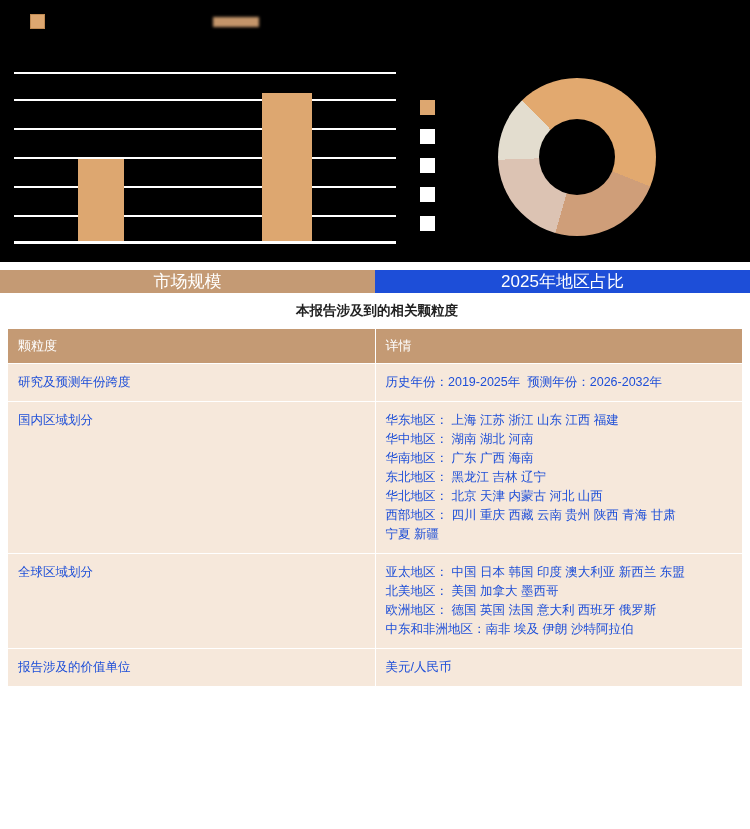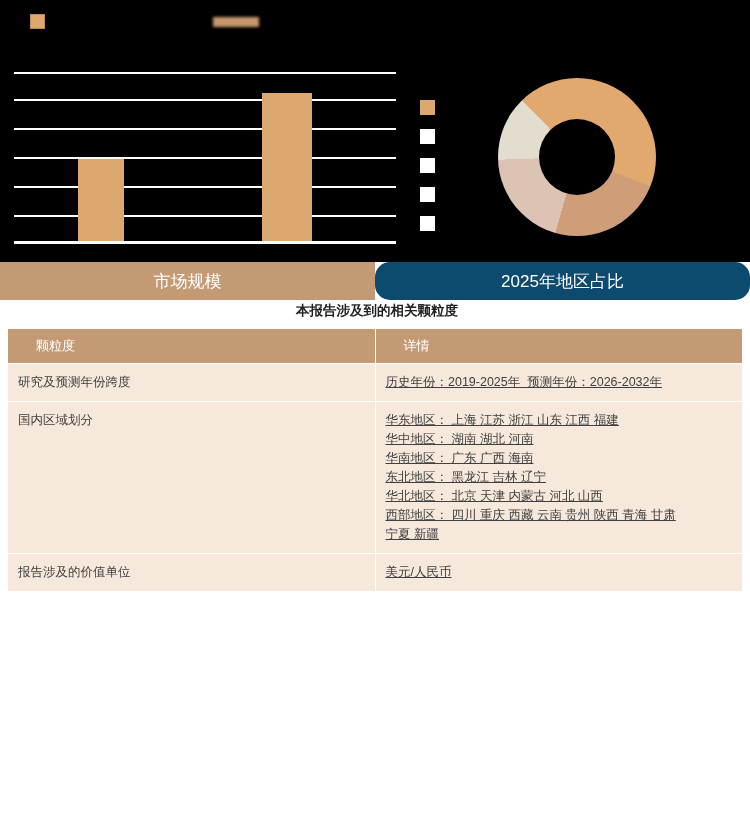--- a/index.html
+++ b/index.html
@@ -166,35 +166,35 @@
     transform: translate(-50%, -50%);
     width: 76px;
     height: 76px;
     border-radius: 50%;
     background: #000000;
   }
   
   .caption-row {
     display: flex;
     height: 38px;
+    align-items: center;
   }
   .caption {
     flex: 1;
     display: flex;
     align-items: center;
     justify-content: center;
     font-size: 17px;
     color: #ffffff;
   }
   .caption.left {
     background: #c49a74;
   }
   .caption.right {
-    background: #0c4a6e;
-    border-radius: 15px;
+    background: #1d4ed8;
   }
   
   .para {
     padding: 10px 12px 6px 12px;
     font-size: 13.3px;
     line-height: 20px;
     color: #222;
     text-align: justify;
   }
   .subtitle {
@@ -211,38 +211,37 @@
     margin: 0 7px;
     border-collapse: collapse;
     table-layout: fixed;
   }
   table.granularity th {
     background: #c49a74;
     color: #ffffff;
     font-size: 13px;
     font-weight: normal;
     text-align: left;
-    padding: 8px 28px;
+    padding: 8px 10px;
     border: 1px solid #ffffff;
   }
   table.granularity td {
     background: #f6e8db;
     font-size: 12.5px;
-    color: #404040;
+    color: #1d4ed8;
     padding: 9px 10px;
     border: 1px solid #ffffff;
     vertical-align: top;
     line-height: 19px;
   }
   table.granularity td.label {
     width: 370px;
   }
   .multi-line div {
     white-space: pre;
-    text-decoration: underline;
   }
 </style>
 </head>
 <body>
 
 <div class="page">
 
 
   <div class="charts">
 
@@ -313,20 +312,29 @@
           <div>华东地区： 上海 江苏 浙江 山东 江西 福建</div>
           <div>华中地区： 湖南 湖北 河南</div>
           <div>华南地区： 广东 广西 海南</div>
           <div>东北地区： 黑龙江 吉林 辽宁</div>
           <div>华北地区： 北京 天津 内蒙古 河北 山西</div>
           <div>西部地区： 四川 重庆 西藏 云南 贵州 陕西 青海 甘肃</div>
           <div>宁夏 新疆</div>
         </td>
       </tr>
       <tr>
+        <td class="label">全球区域划分</td>
+        <td class="multi-line">
+          <div>亚太地区： 中国 日本 韩国 印度 澳大利亚 新西兰 东盟</div>
+          <div>北美地区： 美国 加拿大 墨西哥</div>
+          <div>欧洲地区： 德国 英国 法国 意大利 西班牙 俄罗斯</div>
+          <div>中东和非洲地区：南非 埃及 伊朗 沙特阿拉伯</div>
+        </td>
+      </tr>
+      <tr>
         <td class="label">报告涉及的价值单位</td>
         <td class="multi-line">
           <div>美元/人民币</div>
         </td>
       </tr>
     </tbody>
   </table>
 
 </div>
 

